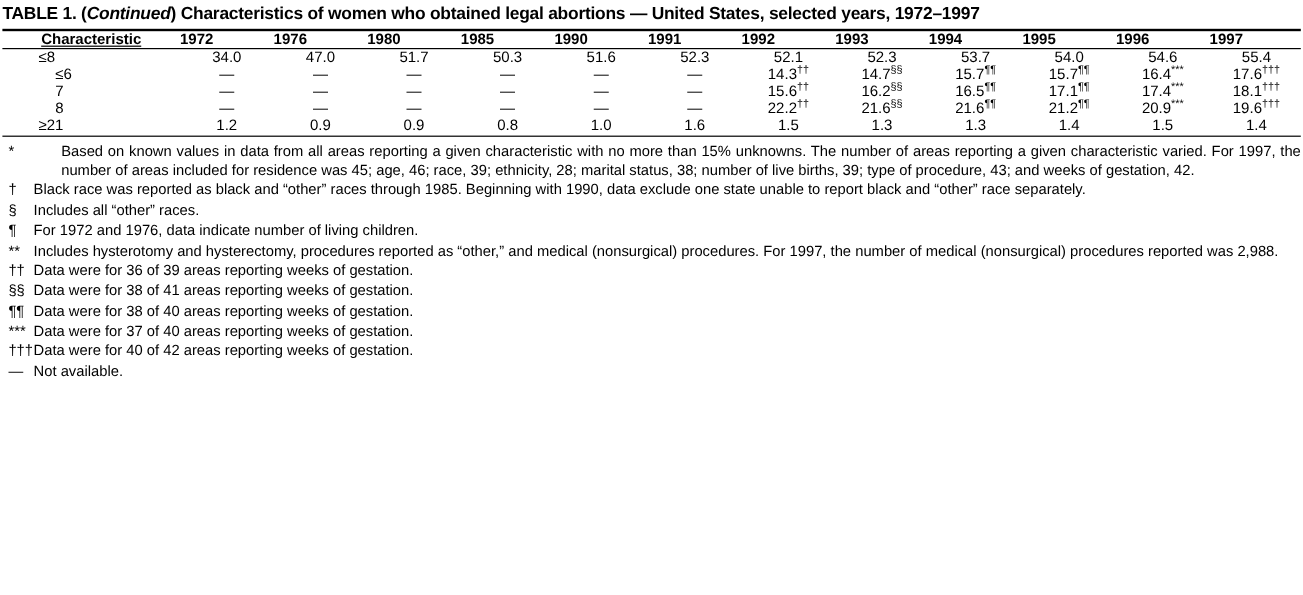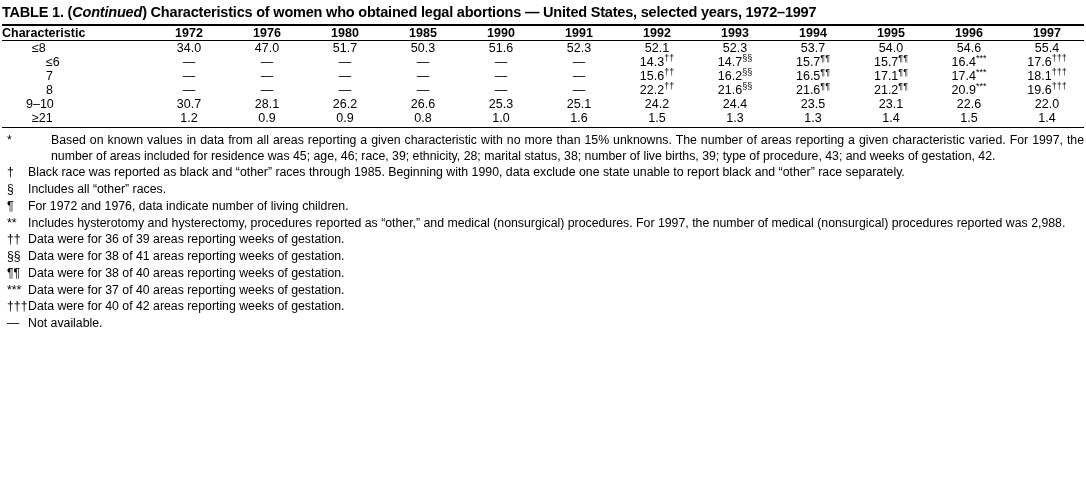--- a/index.html
+++ b/index.html
@@ -51,25 +51,26 @@
     padding: 0;
     vertical-align: bottom;
     white-space: nowrap;
   }
   thead th {
     font-weight: bold;
     font-size: 12.5px;
     padding: 3px 0 4px 0;
   }
   th.char-head {
+    text-align: center;
+    padding-left: 2px;
+    text-decoration: underline;
+  }
+  th.year-head {
     text-align: left;
-    padding-left: 2px;
-  }
-  th.year-head {
-    text-align: center;
   }
   td.num {
     text-align: center;
     padding: 2.1px 0;
   }
   td.label {
     text-align: left;
     padding: 2.1px 0 2.1px 2px;
     font-size: 12.5px;
   }
@@ -229,35 +230,20 @@
           <td class="num">—</td>
           <td class="num">—</td>
           <td class="num">22.2<sup>††</sup></td>
           <td class="num">21.6<sup>§§</sup></td>
           <td class="num">21.6<sup>¶¶</sup></td>
           <td class="num">21.2<sup>¶¶</sup></td>
           <td class="num">20.9<sup>***</sup></td>
           <td class="num">19.6<sup>†††</sup></td>
         </tr>
         <tr>
-          <td class="label ind3">9–10</td>
-          <td class="num">30.7</td>
-          <td class="num">28.1</td>
-          <td class="num">26.2</td>
-          <td class="num">26.6</td>
-          <td class="num">25.3</td>
-          <td class="num">25.1</td>
-          <td class="num">24.2</td>
-          <td class="num">24.4</td>
-          <td class="num">23.5</td>
-          <td class="num">23.1</td>
-          <td class="num">22.6</td>
-          <td class="num">22.0</td>
-        </tr>
-        <tr>
           <td class="label ind1">≥21</td>
           <td class="num">1.2</td>
           <td class="num">0.9</td>
           <td class="num">0.9</td>
           <td class="num">0.8</td>
           <td class="num">1.0</td>
           <td class="num">1.6</td>
           <td class="num">1.5</td>
           <td class="num">1.3</td>
           <td class="num">1.3</td>

